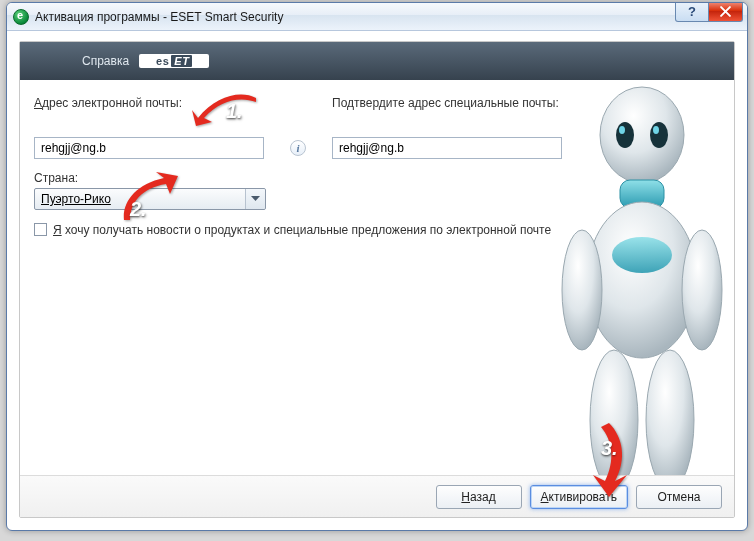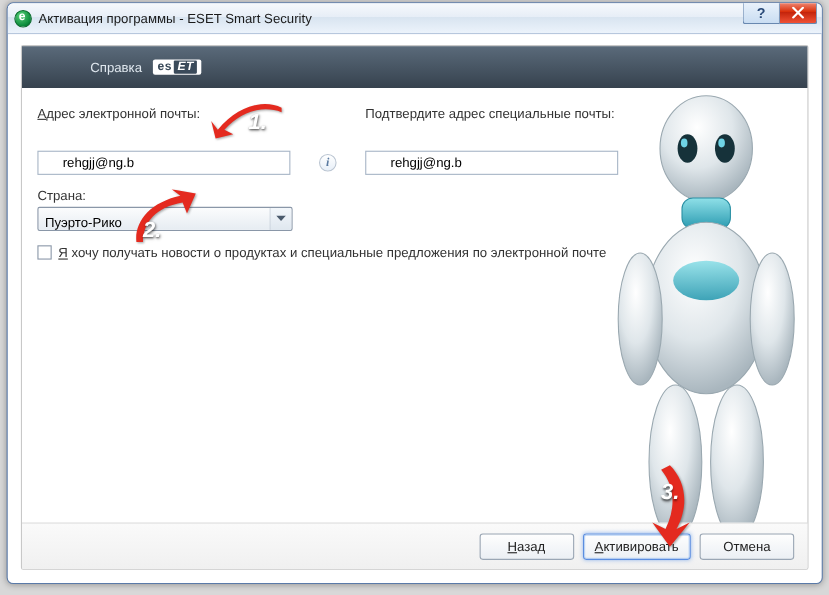--- a/index.html
+++ b/index.html
@@ -73,56 +73,56 @@
     color:#fff;
     display:flex; align-items:center; justify-content:space-between;
     padding:0 14px;
   }
   .panel-title { font-size:15px; font-weight:bold; }
   .head-right { display:flex; align-items:center; gap:10px; }
   .head-link { color:#dfe7ee; font-size:12px; cursor:pointer;margin-left:48px; }
   .brand {
     display:inline-flex; align-items:center; gap:0;
     background:#fff; color:#3a4a5a; font-weight:bold;
-    font-size:11px; padding:1px 4px; border-radius:2px;
+    font-size:11px; padding:1px 17px; border-radius:2px;
     letter-spacing:.5px;
   }
   .brand .cap { background:#3a4a5a; color:#fff; padding:0 3px; border-radius:1px; margin-left:2px;font-style:italic;}
 
   .panel-body {
     position:relative;
     height: 395px;
     padding: 16px 14px 10px 14px;
   }
   .form-area {
     position:relative;
     width: 540px;
   }
   .row { display:flex; gap:26px; }
   .field { display:flex; flex-direction:column;gap:24px; }
   .label { color:#333; margin-bottom:3px;}
   .label-u { text-decoration: underline; text-decoration-color:#333; text-underline-offset:1px;}
   .input {
-    height:22px; border:1px solid #a7b5c6; padding:2px 22px;
+    height:22px; border:1px solid #a7b5c6; padding:2px 6px;
     font-family:inherit; font-size:12px; background:#fff;
   }
   .f1 { width:230px;}
   .f2 { width:230px;}
   .info-icn {
     width:16px;height:16px;border:1px solid #b9c4d1;border-radius:50%;
     display:flex;align-items:center;justify-content:center;
     color:#5a7aa0;font-style:italic;font-family:Georgia,serif;font-weight:bold;
     font-size:11px;background:linear-gradient(#fff,#e7eff8);
     align-self:flex-end; margin-bottom:3px;
   }
   .combo {
     position:relative; width:232px; height:22px;
     border:1px solid #8a97a8; border-radius:2px;
     background:linear-gradient(#fbfcfd,#e6ecf2);
-    display:flex; align-items:flex-end; padding:0 6px;
+    display:flex; align-items:center; padding:0 6px;text-decoration:underline;
   }
   .combo .arrow {
     position:absolute; right:0; top:0; width:20px; height:100%;
     border-left:1px solid #b7c2cf;
     display:flex;align-items:center;justify-content:center;
     background:linear-gradient(#f3f7fb,#dfe7ef);
     border-radius:0 2px 2px 0;
   }
   .chk-row { display:flex; align-items:flex-start; gap:6px; margin-top:12px; width:520px;}
   .chk { width:13px;height:13px;border:1px solid #8a97a8;background:#fff;flex:0 0 auto;margin-top:1px;}

